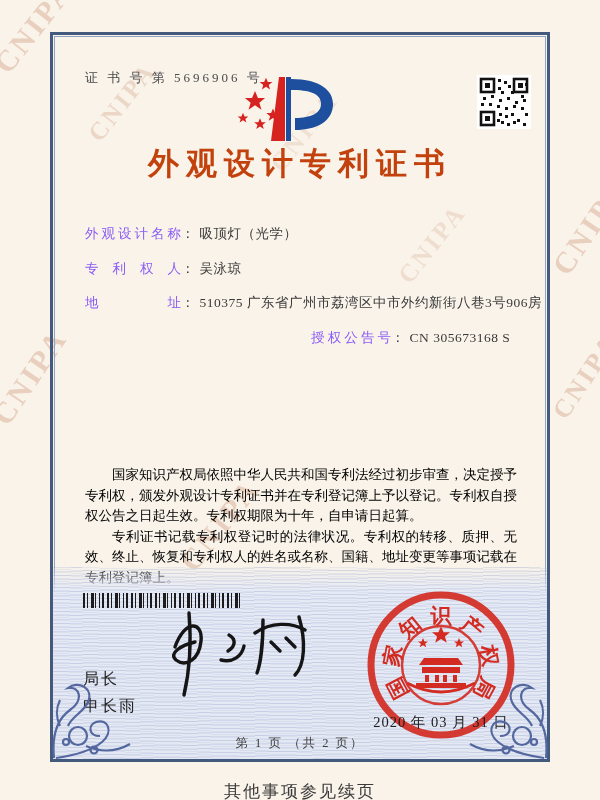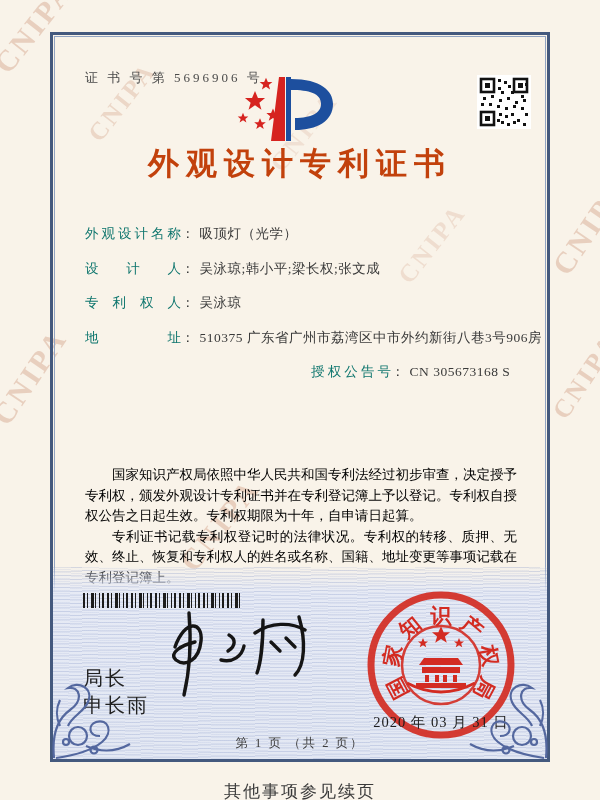--- a/index.html
+++ b/index.html
@@ -36,21 +36,21 @@
   .qr{position:absolute;left:424px;top:40px;width:54px;height:54px;}
   .title{
     position:absolute;left:0;top:108px;width:100%;text-align:center;
     font-size:31px;font-weight:bold;letter-spacing:7px;color:#c2410c;margin:0;
   }
   
   .fields{position:absolute;left:32px;top:190px;right:28px;font-size:13.5px;}
   .frow{height:34.6px;white-space:nowrap;position:relative;}
   .flabel{
     display:inline-block;width:96px;vertical-align:top;
-    text-align:justify;text-align-last:justify;color:#0f766e;
+    text-align:justify;text-align-last:justify;color:#8b5cf6;
   }
   .fcolon{display:inline-block;}
   .fvalue{display:inline-block;padding-left:5px;letter-spacing:.5px;}
   .grant2{position:absolute;left:226px;top:0;}
   .grant2 .flabel{width:80px;}
   
   .paras{
     position:absolute;left:32px;top:430px;right:30px;
     font-size:13.5px;line-height:20.5px;text-align:justify;color:#000000;
   }
@@ -66,21 +66,21 @@
   .barcode{
     position:absolute;left:30px;top:26px;width:158px;height:15px;
     background:repeating-linear-gradient(90deg,
       #1c1c1c 0 2px,transparent 2px 4px,#1c1c1c 4px 5px,transparent 5px 8px,
       #1c1c1c 8px 11px,transparent 11px 12px,#1c1c1c 12px 13px,transparent 13px 16px,
       #1c1c1c 16px 17px,transparent 17px 19px,#1c1c1c 19px 21px,transparent 21px 24px);
   }
   .signer{
     position:absolute;left:30px;top:98px;
     font-family:"Liberation Sans","DejaVu Sans",sans-serif;
-    font-size:20px;line-height:27px;color:#222;letter-spacing:2px;
+    font-size:16px;line-height:27px;color:#222;letter-spacing:2px;
   }
   .signature{position:absolute;left:96px;top:40px;width:178px;height:96px;}
   .seal{position:absolute;left:308px;top:18px;width:160px;height:160px;}
   .page-footer{
     position:absolute;left:0;right:0;bottom:7px;text-align:center;
     font-size:12.5px;letter-spacing:2px;color:#3c3c3c;
   }
   .orn{position:absolute;bottom:-3px;width:88px;height:82px;}
   .orn-left{left:-3px;}
   .orn-right{right:-3px;transform:scaleX(-1);}
@@ -165,23 +165,20 @@
     </g>
   </svg>
 
   <h1 class="title">外观设计专利证书</h1>
 
   <div class="fields">
     <div class="frow">
       <span class="flabel">外观设计名称</span><span class="fcolon">：</span><span class="fvalue">吸顶灯（光学）</span>
     </div>
     <div class="frow">
-      <span class="flabel">设计人</span><span class="fcolon">：</span><span class="fvalue">吴泳琼;韩小平;梁长权;张文成</span>
-    </div>
-    <div class="frow">
       <span class="flabel">专利权人</span><span class="fcolon">：</span><span class="fvalue">吴泳琼</span>
     </div>
     <div class="frow">
       <span class="flabel">地址</span><span class="fcolon">：</span><span class="fvalue">510375 广东省广州市荔湾区中市外约新街八巷3号906房</span>
     </div>
     <div class="frow">
       <span class="grant2">
         <span class="flabel">授权公告号</span><span class="fcolon">：</span><span class="fvalue">CN 305673168 S</span>
       </span>
     </div>

